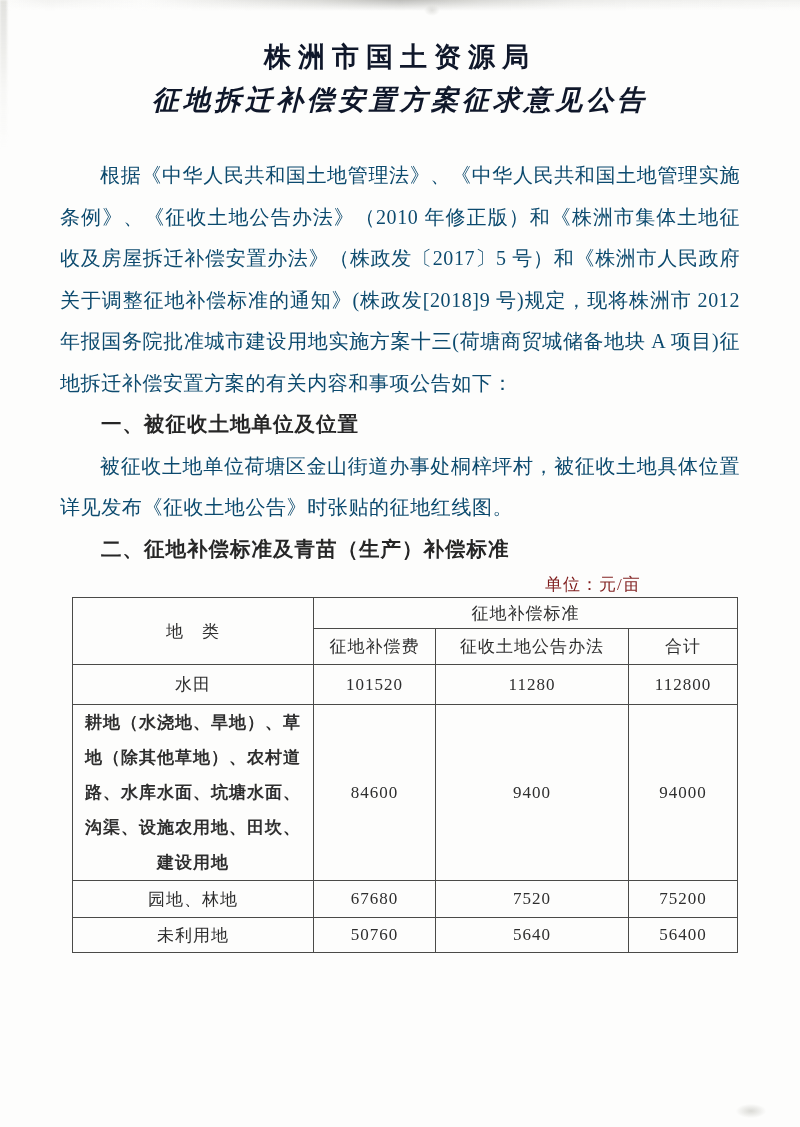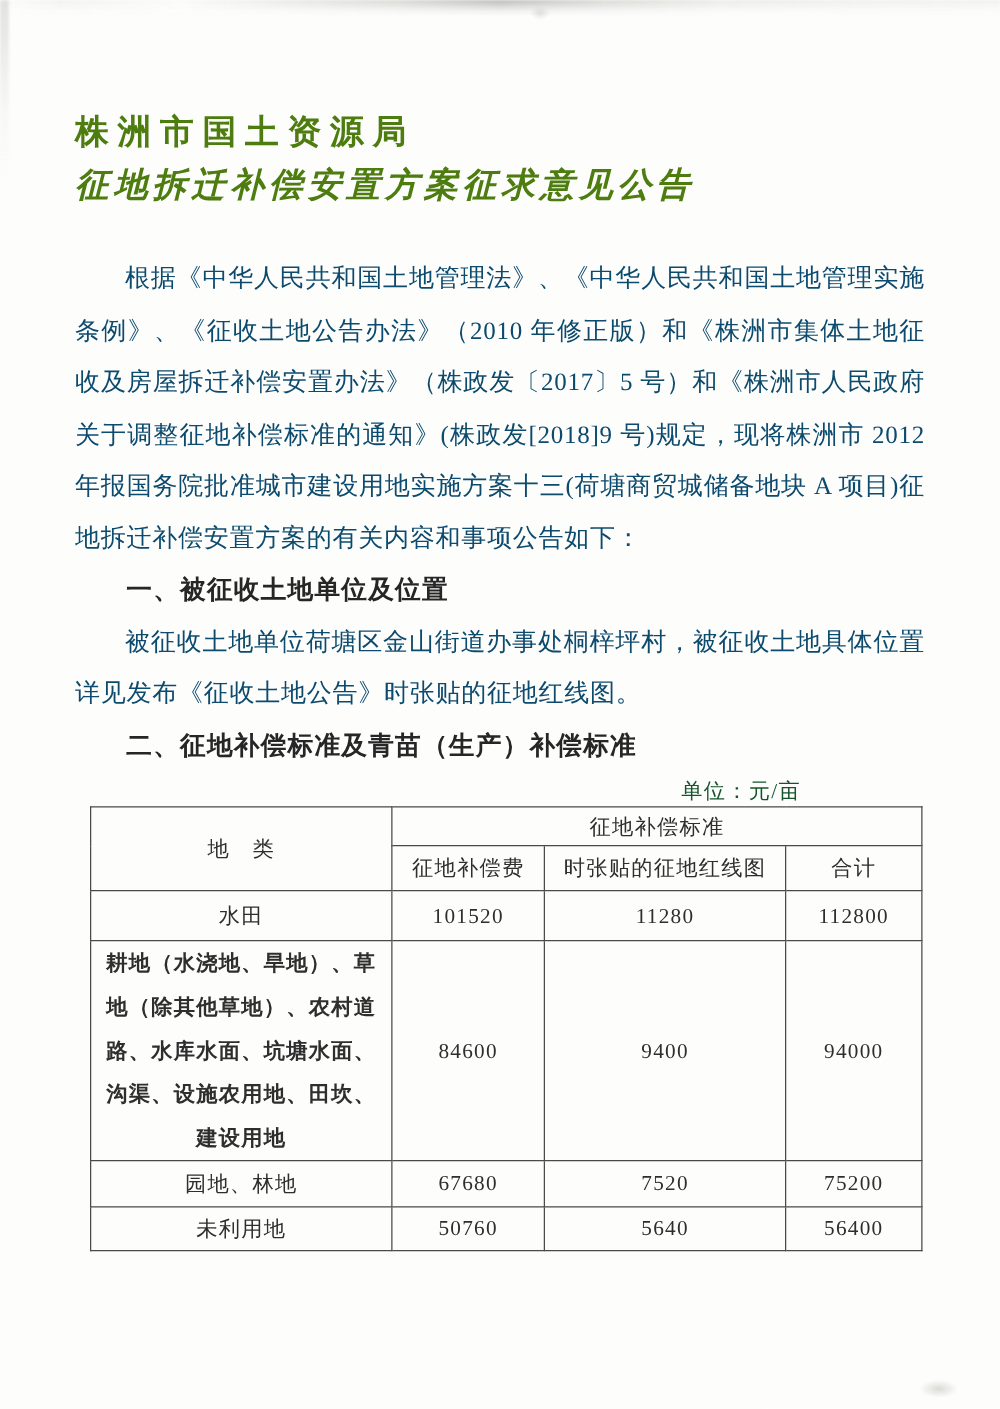--- a/index.html
+++ b/index.html
@@ -49,24 +49,24 @@
     position: absolute; left: 736px; top: 1104px; width: 30px; height: 14px;
     background: radial-gradient(ellipse at center, rgba(175,175,167,0.45), rgba(175,175,167,0) 72%);
   }
   
   .content {
     position: relative;
     padding: 0 60px;
   }
   .title {
     margin: 0;
-    padding-top: 84px;
-    text-align: left;
+    padding-top: 36px;
+    text-align: center;
     font-weight: bold;
-    color: #4d7c0f;
+    color: #0f172a;
   }
   .title span {
     display: block;
     font-size: 27px;
     line-height: 43px;
   }
   .title .t1 { letter-spacing: 7px; }
   .title .t2 { letter-spacing: 4px; font-style: italic; }
   .body-para {
     margin: 0;
@@ -88,21 +88,21 @@
     letter-spacing: 1px;
     text-indent: 2em;
     color: #262626;
   }
   .unit-label {
     margin-top: 3px;
     padding-left: 485px;
     font-size: 17px;
     line-height: 23px;
     letter-spacing: 1px;
-    color: #14532d;
+    color: #7f1d1d;
   }
   
   table.comp-table {
     margin: 1px 0 0 12px;
     width: 665px;
     border-collapse: collapse;
     table-layout: fixed;
     color: #2e2e2e;
   }
   table.comp-table td {
@@ -158,21 +158,21 @@
         <col style="width:193px">
         <col style="width:109px">
       </colgroup>
       <tbody>
         <tr style="height:31px">
           <td rowspan="2" class="cell-land-type">地　类</td>
           <td colspan="3" class="cell-group">征地补偿标准</td>
         </tr>
         <tr style="height:36px">
           <td>征地补偿费</td>
-          <td>时张贴的征地红线图</td>
+          <td>征收土地公告办法</td>
           <td>合计</td>
         </tr>
         <tr style="height:40px">
           <td>水田</td>
           <td class="cell-num">101520</td>
           <td class="cell-num">11280</td>
           <td class="cell-num">112800</td>
         </tr>
         <tr style="height:145px">
           <td class="cell-land-long">耕地（水浇地、旱地）、草地（除其他草地）、农村道路、水库水面、坑塘水面、沟渠、设施农用地、田坎、建设用地</td>

